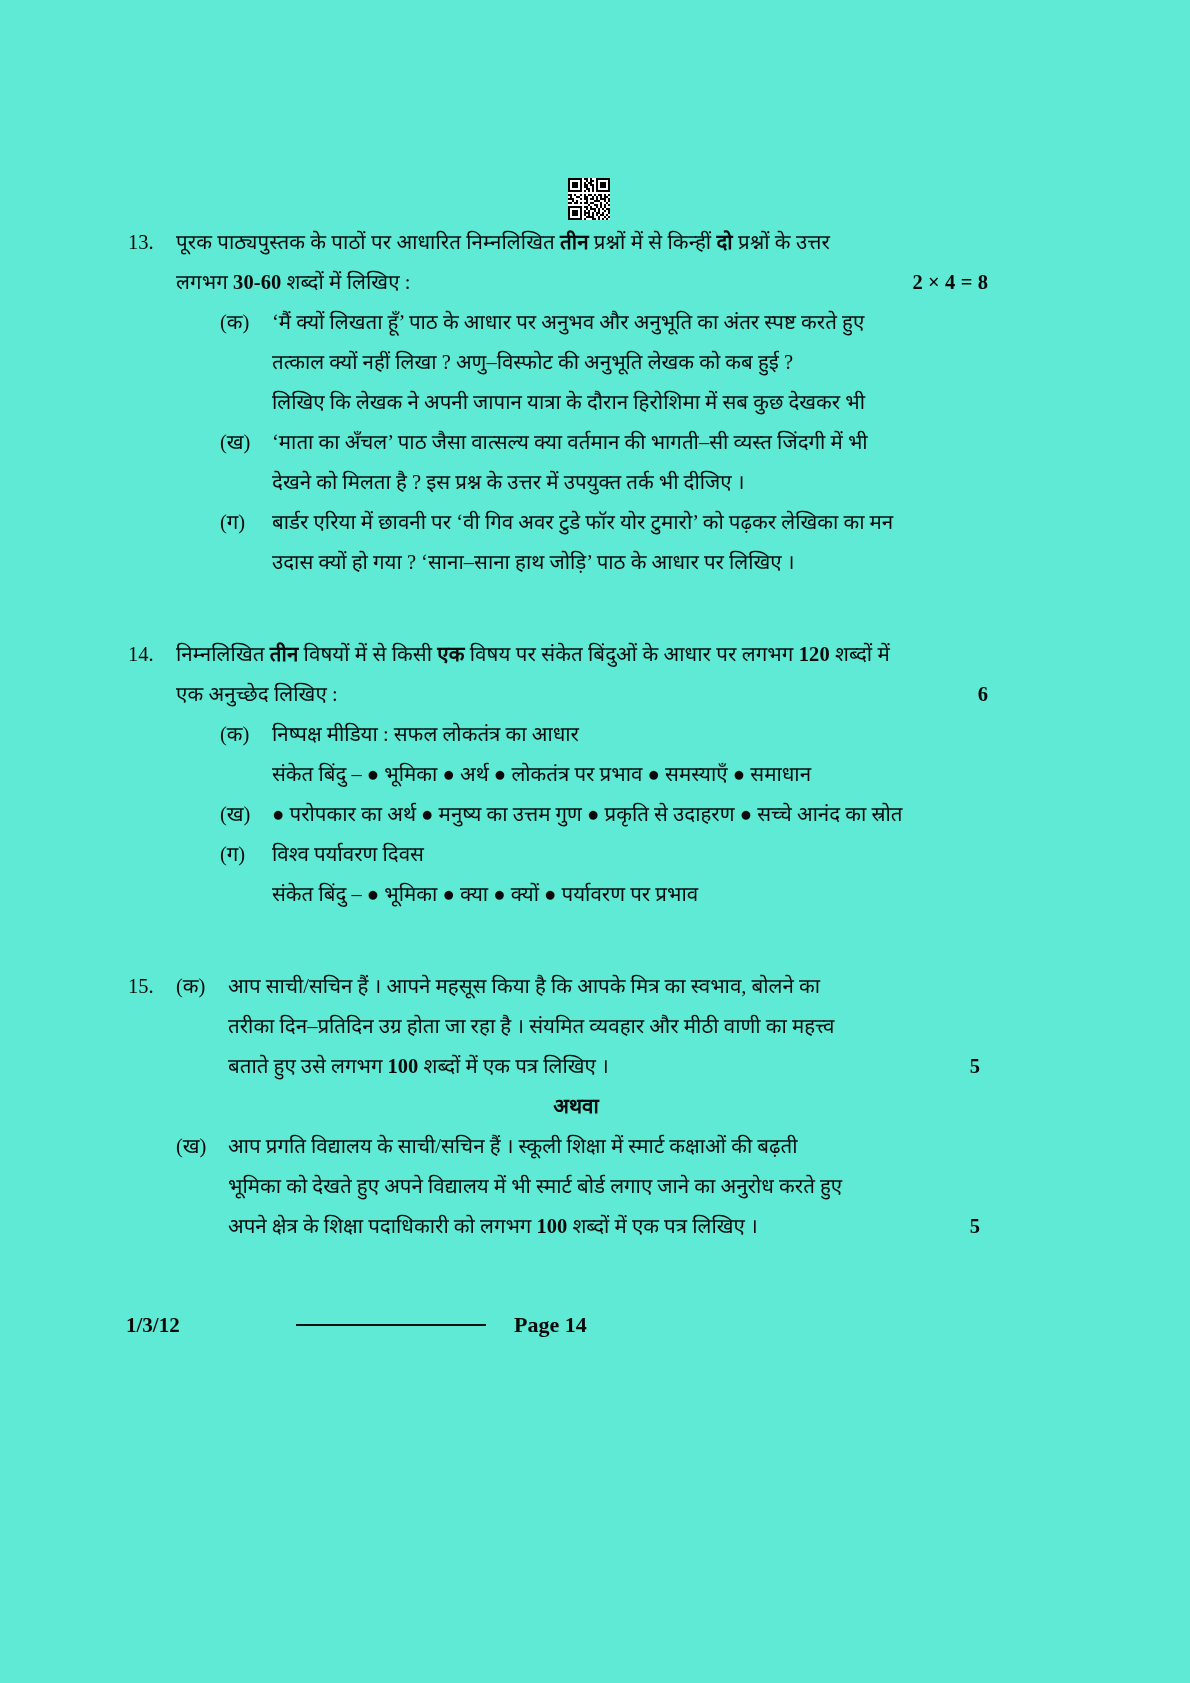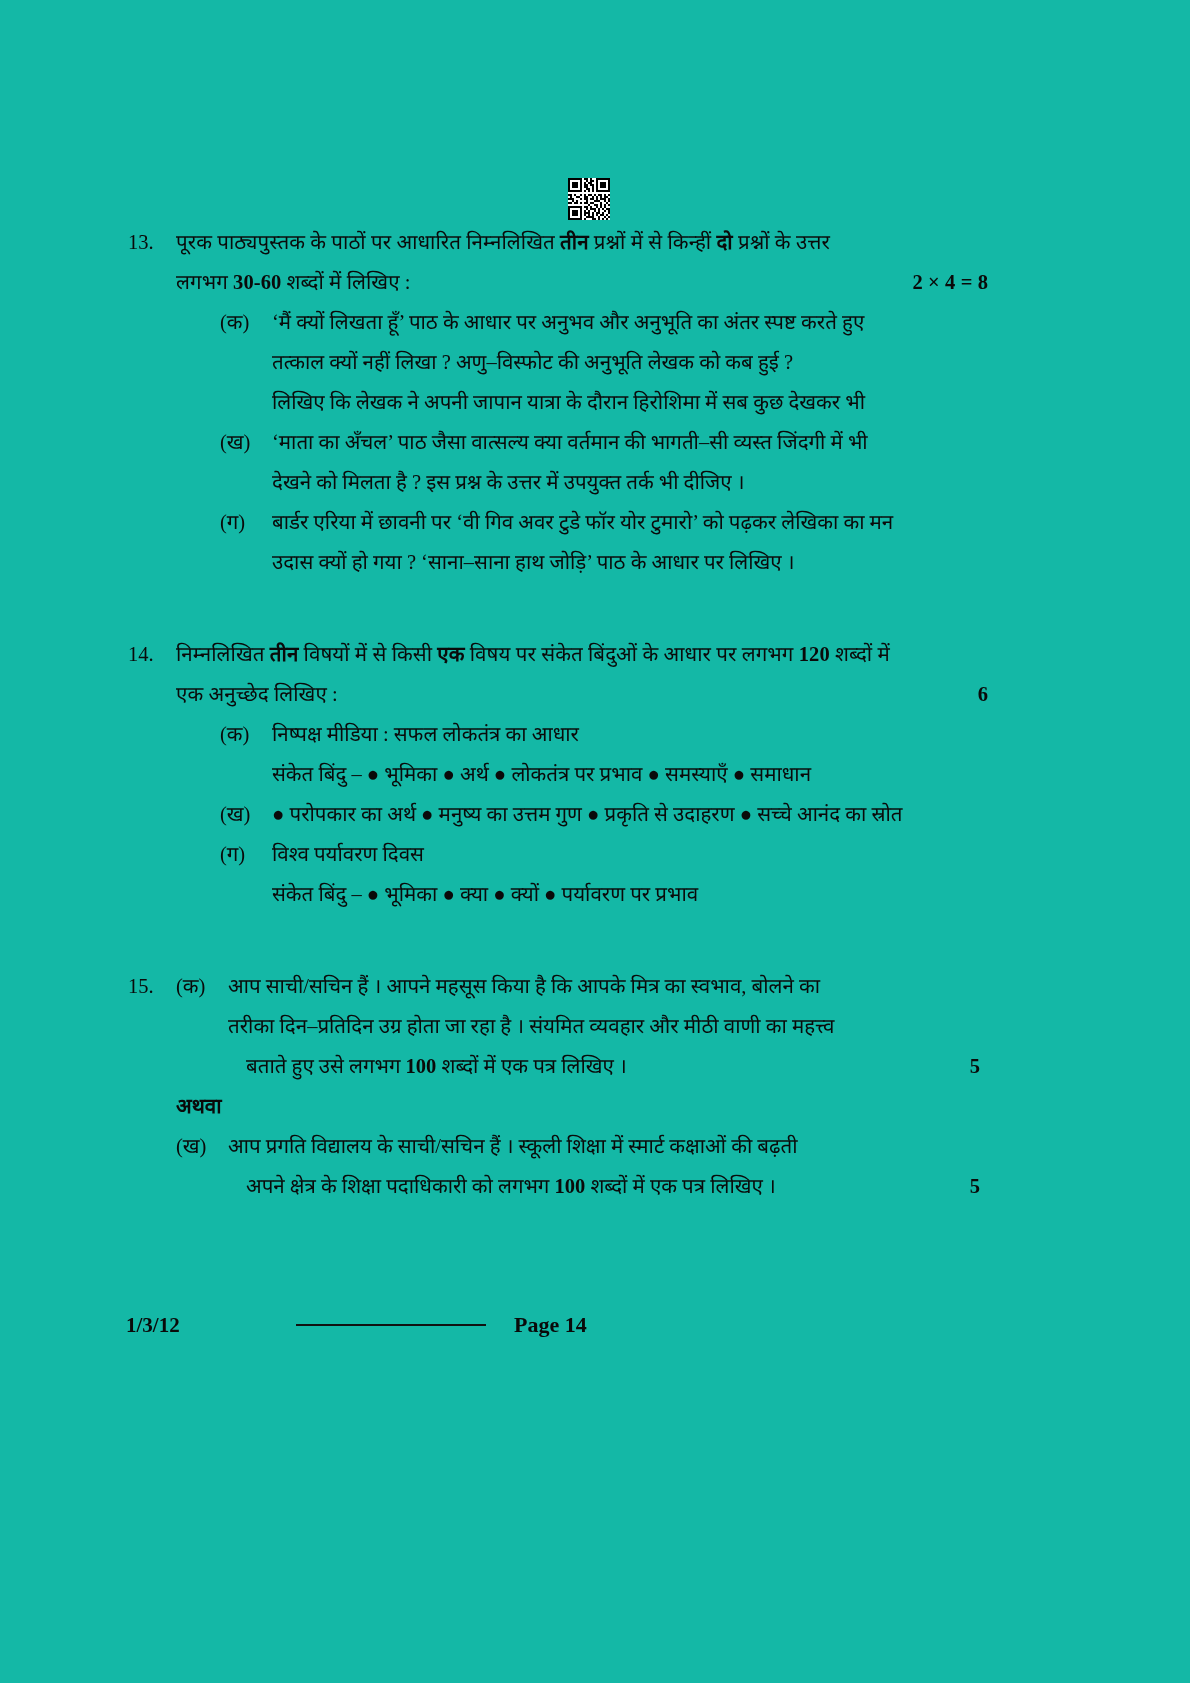--- a/index.html
+++ b/index.html
@@ -10,21 +10,21 @@
   }
   body {
     font-family: "Liberation Serif", "DejaVu Serif", serif;
     color: #0a0a0a;
   }
   .page {
     position: relative;
     width: 1190px;
     height: 1683px;
     margin: 0 auto;
-    background: #14b8a6;
+    background: #5eead4;
     overflow: hidden;
   }
 
   
   .qr-wrap {
     position: absolute;
     left: 568px;
     top: 178px;
     width: 42px;
     height: 42px;
@@ -88,25 +88,25 @@
     flex: 1 1 auto;
     font-size: 20.5px;
     line-height: 40px;
   }
   .subtext .l { white-space: nowrap; display: block; }
   .subtext .l.jus {
     display: flex;
     justify-content: space-between;
     width: 752px;
   }
-  .subtext .l.jus > span { white-space: nowrap; margin-left: 18px; }
+  .subtext .l.jus > span { white-space: nowrap; }
   .gap-lg { height: 52px; }
 
   .athwa {
-    text-align: left;
+    text-align: center;
     font-size: 20.5px;
     line-height: 40px;
     font-weight: bold;
     width: 800px;
     margin-left: 0;
   }
 
   
   .footer {
     position: absolute;
@@ -356,20 +356,21 @@
             </span>
           </div>
         </div>
 
         <div class="athwa">अथवा</div>
 
         <div class="subrow" style="margin-left:0;">
           <div class="sublabel">(ख)</div>
           <div class="subtext">
             <span class="l">आप प्रगति विद्यालय के साची/सचिन हैं । स्कूली शिक्षा में स्मार्ट कक्षाओं की बढ़ती</span>
+            <span class="l">भूमिका को देखते हुए अपने विद्यालय में भी स्मार्ट बोर्ड लगाए जाने का अनुरोध करते हुए</span>
             <span class="l jus">
               <span>
                 <span>अपने क्षेत्र के शिक्षा पदाधिकारी को लगभग </span><b>100</b><span> शब्दों में एक पत्र लिखिए ।</span>
               </span>
               <span class="bold">5</span>
             </span>
           </div>
         </div>
       </div>
     </div>

